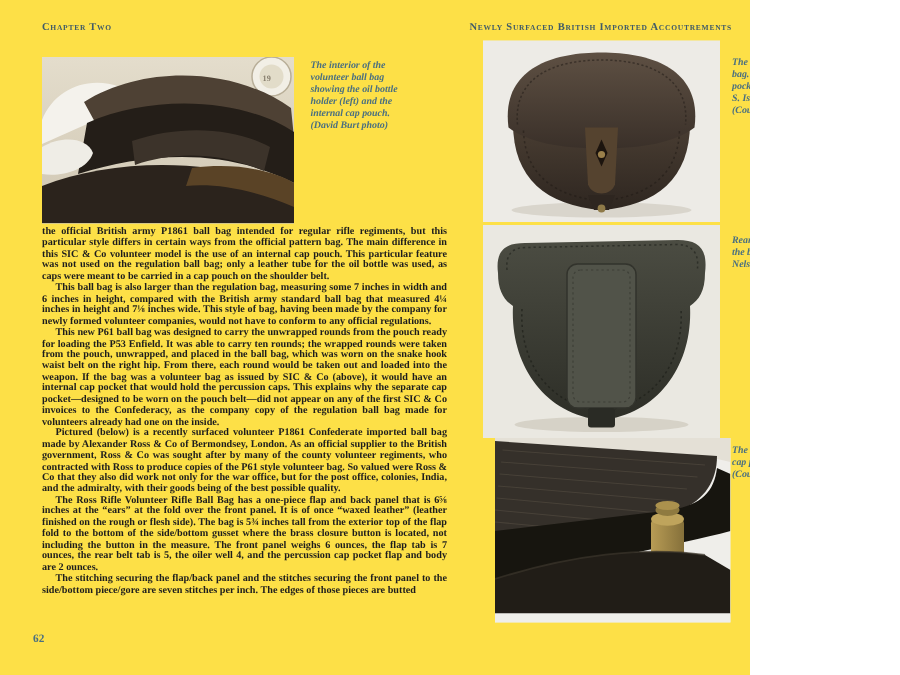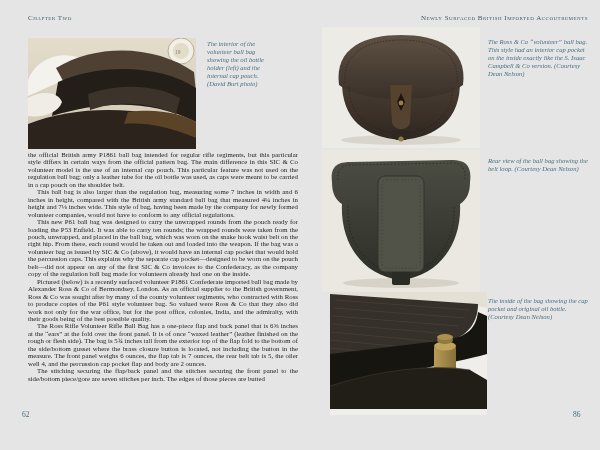--- a/index.html
+++ b/index.html
@@ -1,30 +1,30 @@
 <!DOCTYPE html>
 <html><head>
 <meta charset="utf-8">
 <style>
   html,body{margin:0;padding:0;}
   body{font-family:"Liberation Serif", serif; background:#ffffff;}
-  .spread{position:relative; width:600px; height:450px; background:#e5e5e5; overflow:hidden;}
+  .spread{position:relative; width:500px; height:450px; background:#fde047; overflow:hidden;font-weight:bold;}
   .running-head{position:absolute; top:14px; font-size:7px; letter-spacing:0.5px;
     font-variant-caps:small-caps; color:#3f5a68;}
   .running-head.left{left:28px;}
   .running-head.right{right:12px; text-align:left;}
   .photo{position:absolute; overflow:hidden; background:#e9e7e2;}
   .photo svg{display:block; width:100%; height:100%;}
   .caption{position:absolute; font-style:italic; font-size:6.6px; line-height:7.9px;
     color:#4a6f80;}
   .bodytext{position:absolute; left:28px; top:151px; width:270px; font-size:6.8px;
     line-height:7.45px; color:#1d1d1d; text-align:justify;}
   .bodytext p{margin:0; text-indent:9px;}
   .bodytext p.first{text-indent:0;}
-  .folio{position:absolute; top:410px; font-size:7.5px; color:#4a6f80;}
+  .folio{position:absolute; top:421px; font-size:7.5px; color:#4a6f80;}
   .folio.left{left:22px;}
   .folio.right{left:573px;}
 </style>
 </head>
 <body>
 
 <div class="spread">
 
   <div class="running-head left">Chapter Two</div>
 

